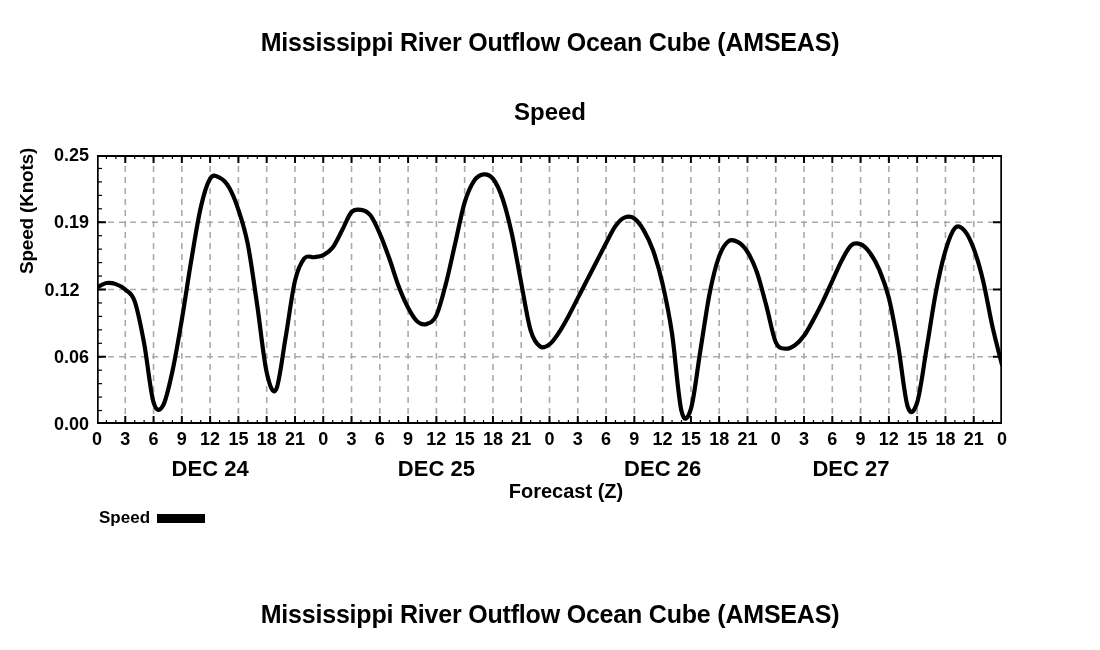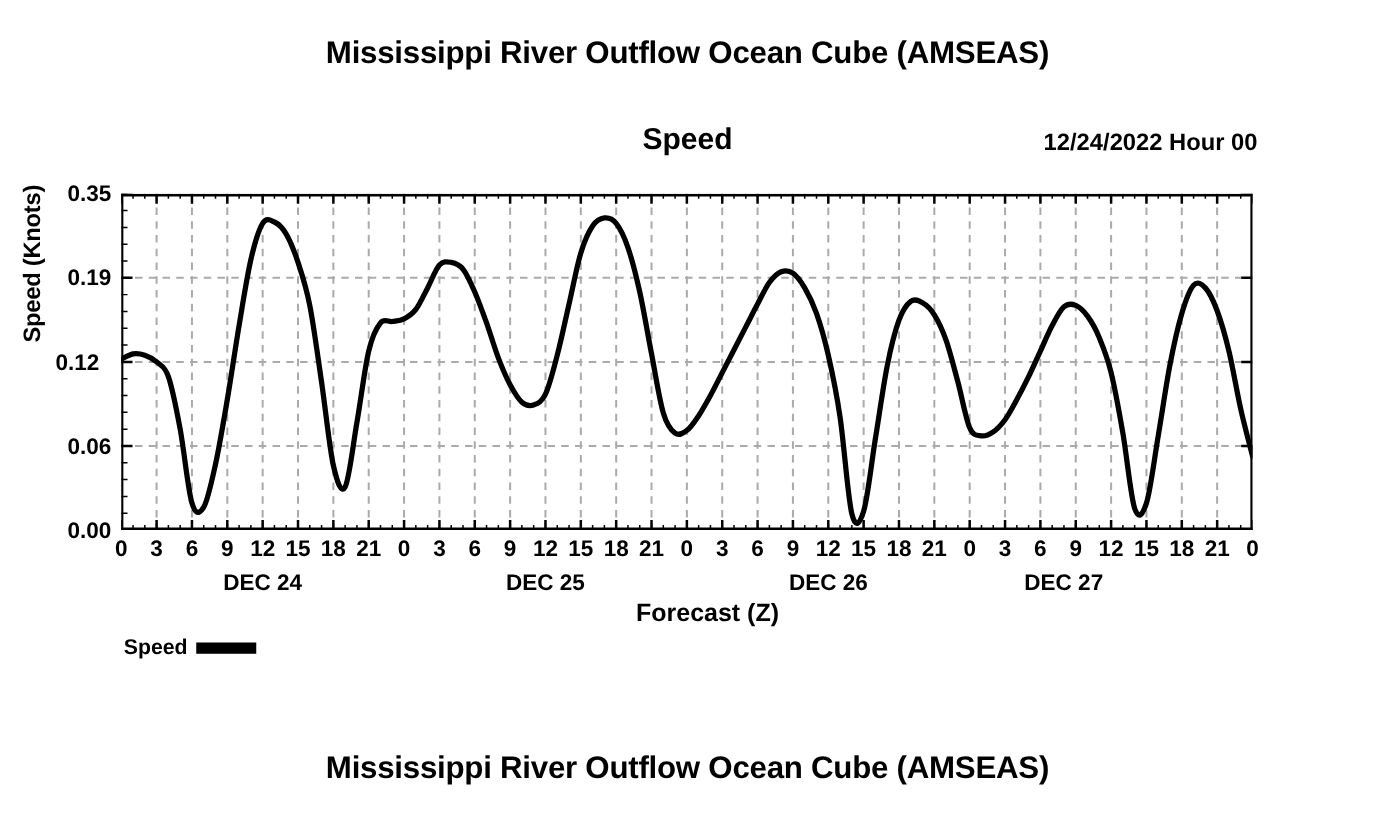--- a/index.html
+++ b/index.html
@@ -116,21 +116,21 @@
     text-align: center;
     font-size: 18px;
     font-weight: bold;
     top: 429px;
     transform: translateX(-50%);
     white-space: nowrap;
   }
   .day-label {
     position: absolute;
     text-align: center;
-    font-size: 18px;
+    font-size: 22px;
     font-weight: bold;
     top: 456px;
     transform: translateX(-50%);
     white-space: nowrap;
   }
   .x-axis-title {
     position: absolute;
     top: 480px;
     left: 0;
     width: 1100px;
@@ -162,30 +162,29 @@
 <body>
 
 <div class="page">
 
   <div class="main-title">Mississippi River Outflow Ocean Cube (AMSEAS)</div>
 
 
 
   <div class="param-title">Speed</div>
 
-  <div class="run-stamp">12/24/2022 Hour 00</div>
 
   <div class="y-axis-title">Speed (Knots)</div>
 
   <div class="ytick-col" id="ytick-col">
       <div class="ytick-label" style="top: 260px;">0.00</div>
       <div class="ytick-label" style="top: 192.75px;">0.06</div>
       <div class="ytick-label" style="top: 125.5px; text-align: center;">0.12</div>
       <div class="ytick-label" style="top: 58.25px;">0.19</div>
-      <div class="ytick-label" style="top: -9px;">0.35</div>
+      <div class="ytick-label" style="top: -9px;">0.25</div>
     </div>
 
   <div class="plot-wrap">
     <svg class="plot-svg" id="plot-svg" width="905" height="269" viewBox="0 0 905 269">
         <line x1="28.28125" y1="0" x2="28.28125" y2="269" stroke="#aaaaaa" stroke-width="1.6" stroke-dasharray="6,5"></line>
         <line x1="56.5625" y1="0" x2="56.5625" y2="269" stroke="#aaaaaa" stroke-width="1.6" stroke-dasharray="6,5"></line>
         <line x1="84.84375" y1="0" x2="84.84375" y2="269" stroke="#aaaaaa" stroke-width="1.6" stroke-dasharray="6,5"></line>
         <line x1="113.125" y1="0" x2="113.125" y2="269" stroke="#aaaaaa" stroke-width="1.6" stroke-dasharray="6,5"></line>
         <line x1="141.40625" y1="0" x2="141.40625" y2="269" stroke="#aaaaaa" stroke-width="1.6" stroke-dasharray="6,5"></line>
         <line x1="169.6875" y1="0" x2="169.6875" y2="269" stroke="#aaaaaa" stroke-width="1.6" stroke-dasharray="6,5"></line>

